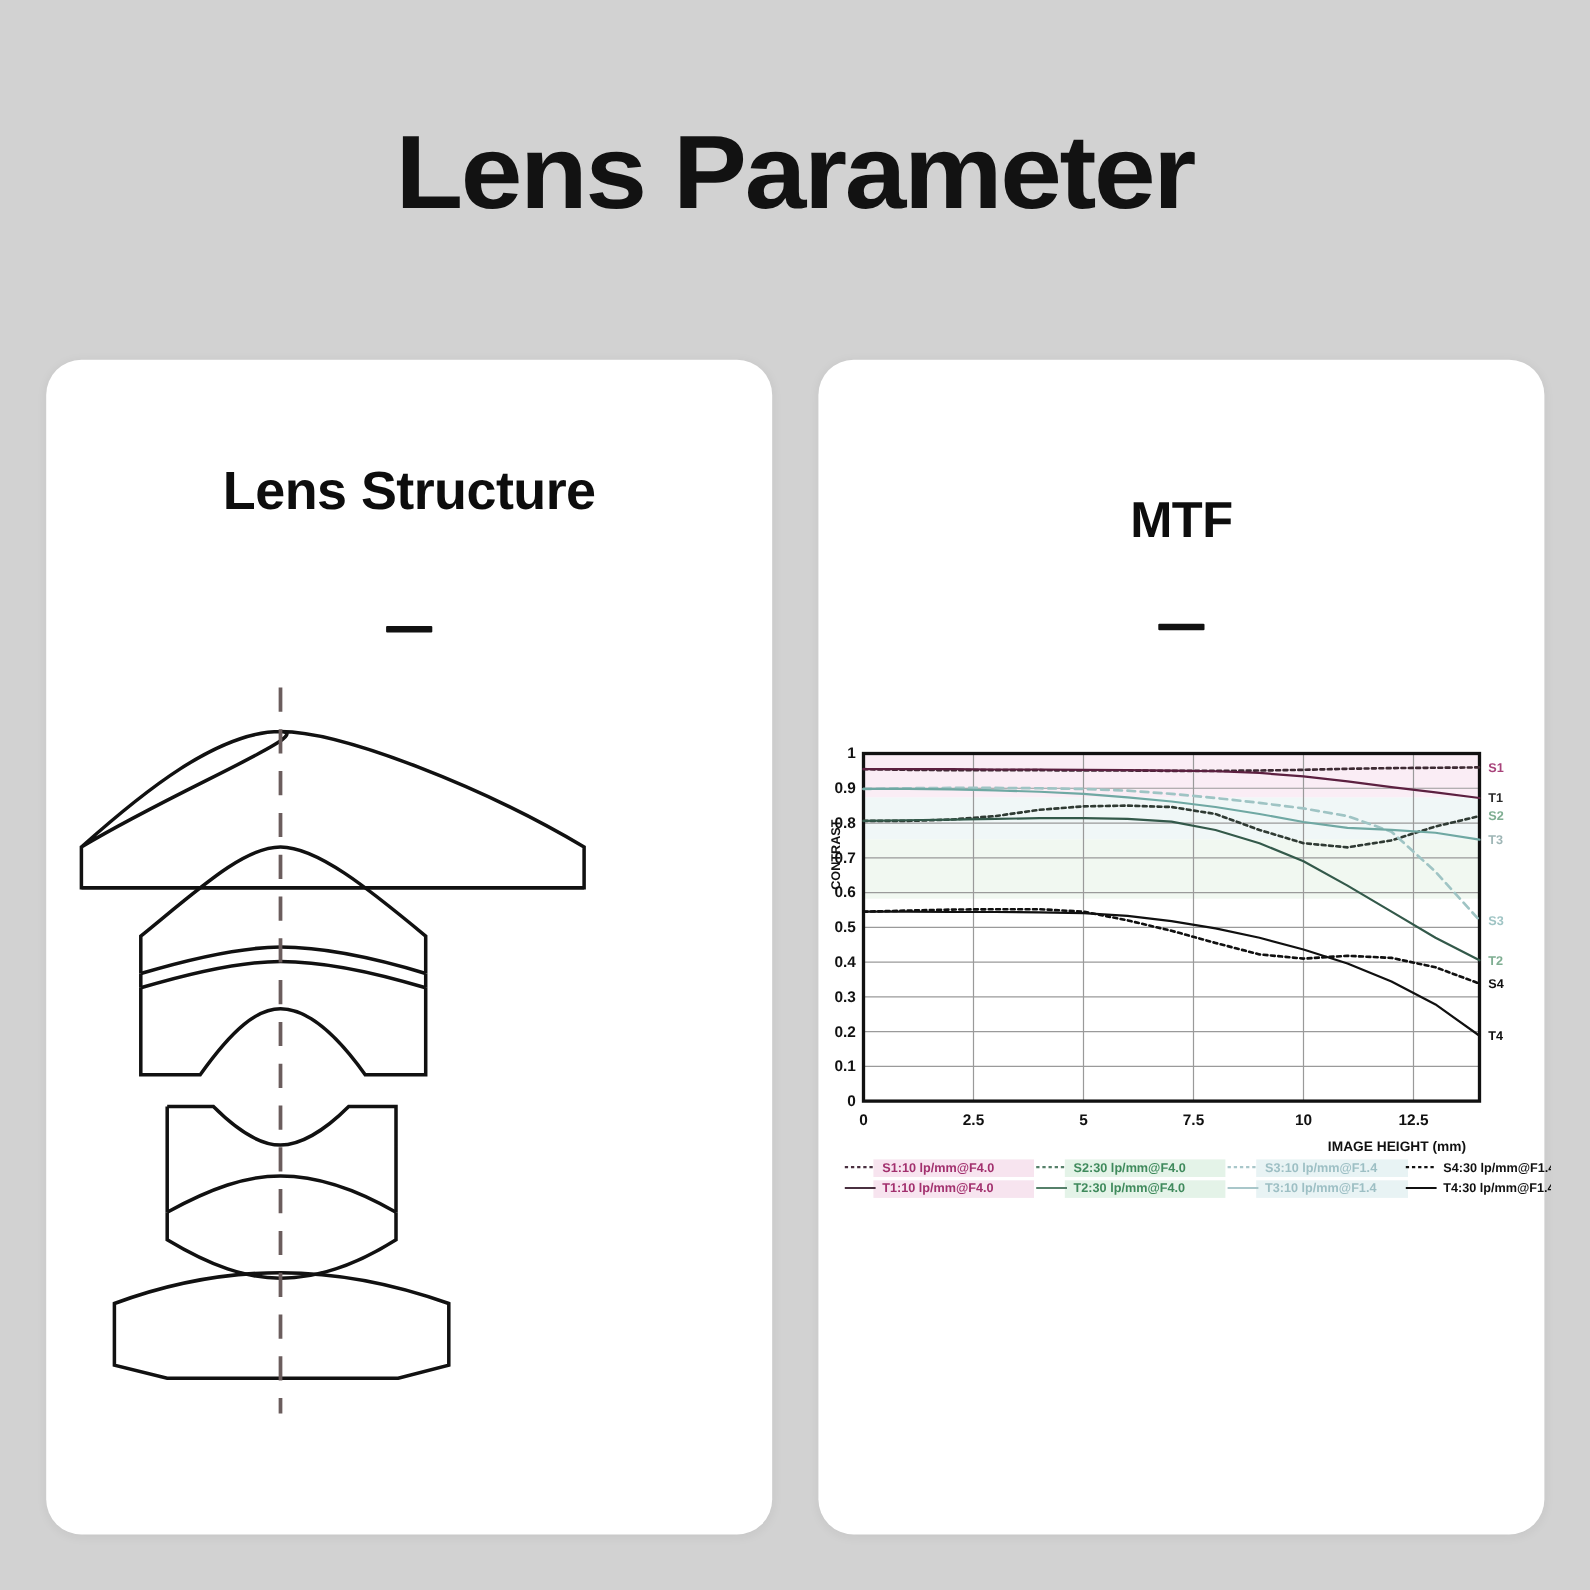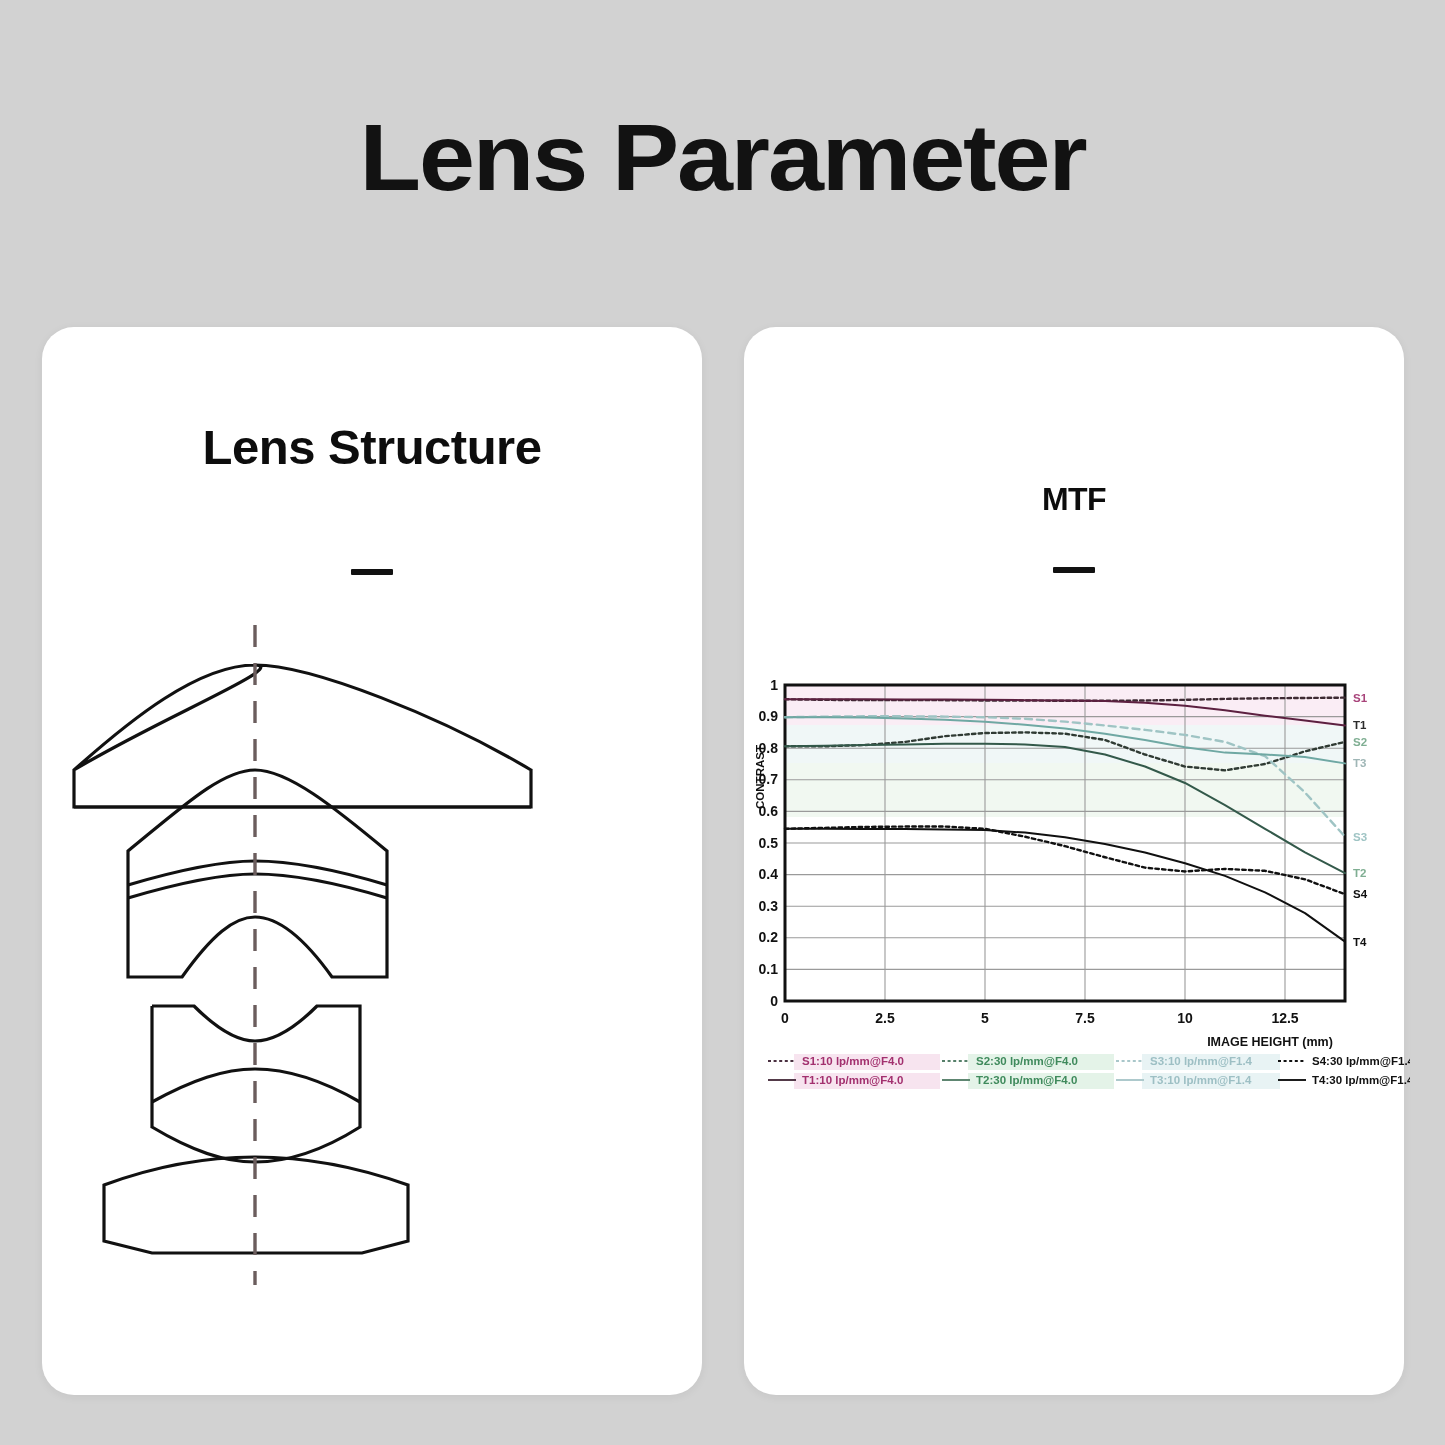--- a/index.html
+++ b/index.html
@@ -57,21 +57,21 @@
     top: 92px;
     left: 0;
     width: 100%;
     text-align: center;
     font-weight: bold;
     font-size: 49px;
     line-height: 1.18;
     color: #0d0d0d;
     letter-spacing: -0.5px;
   }
-  .card-title.single { top: 118px; font-size: 32px; margin-top: 36px; }
+  .card-title.single { top: 118px; font-size: 46px; }
 
   .divider {
     position: absolute;
     left: 50%;
     transform: translateX(-50%);
     width: 42px;
     height: 6px;
     background: #111;
     border-radius: 1px;
   }

